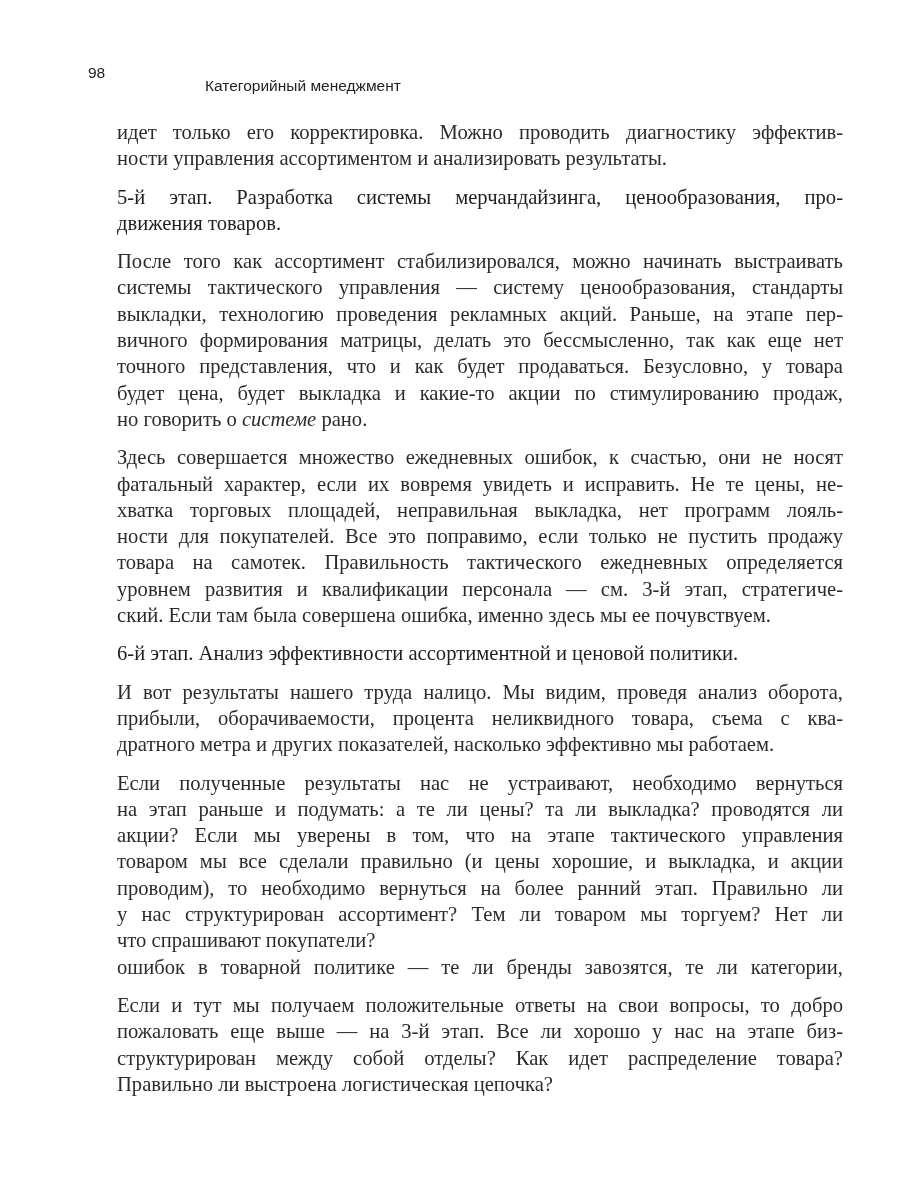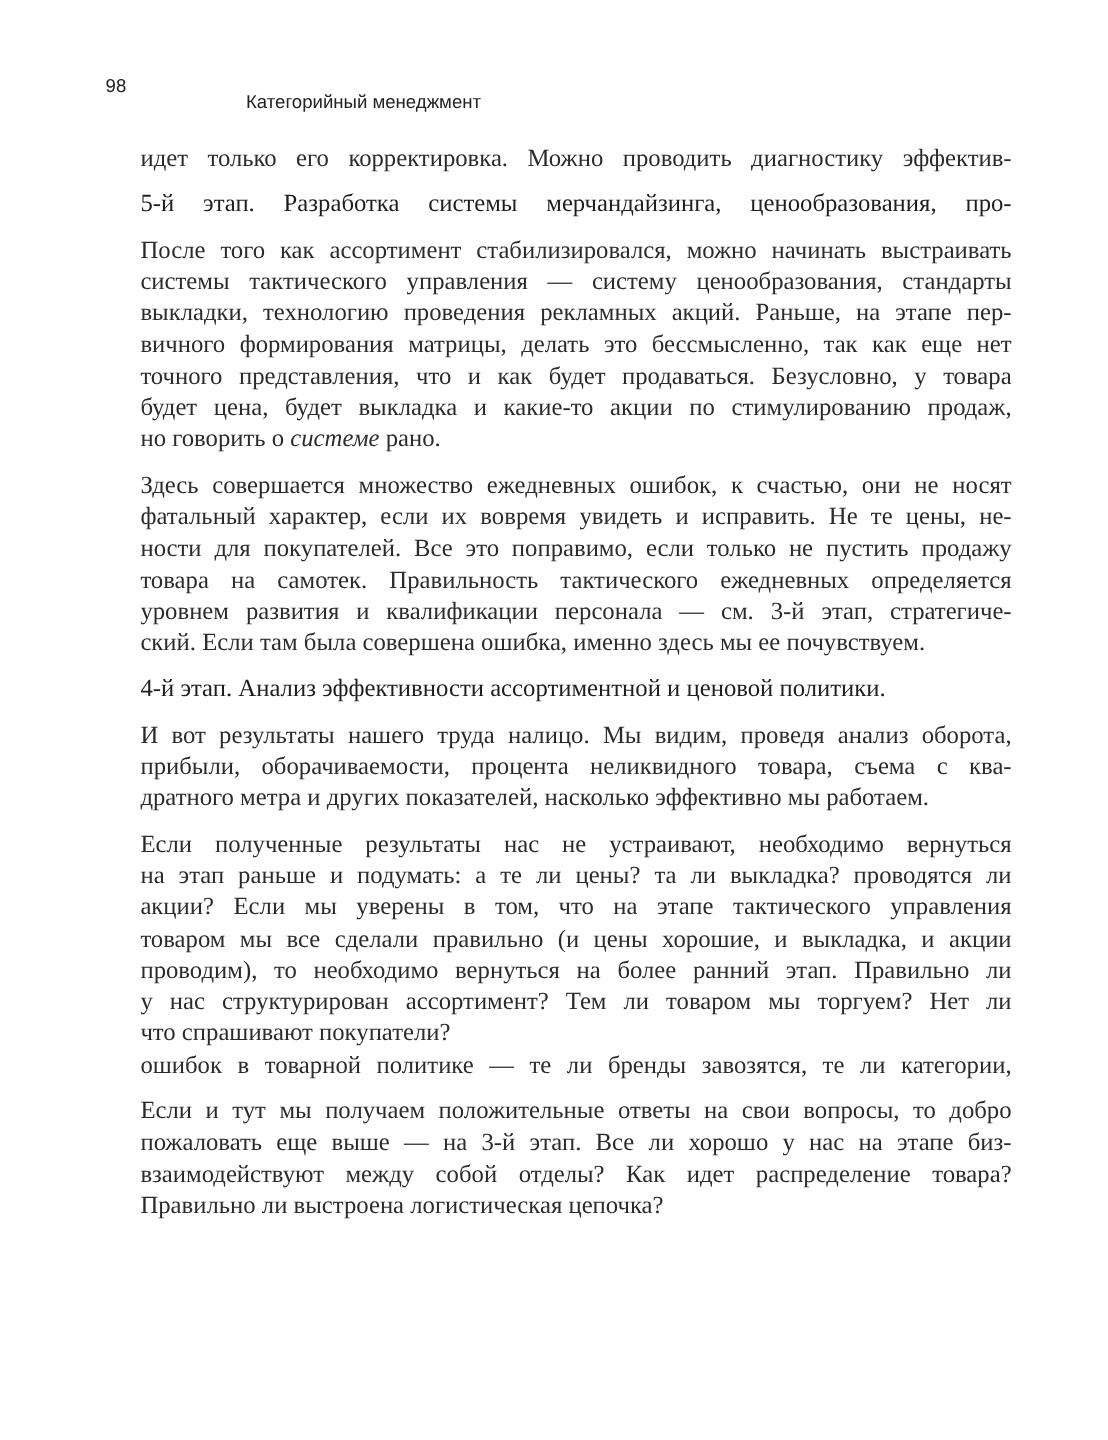--- a/index.html
+++ b/index.html
@@ -26,47 +26,50 @@
 
   <div class="running-head">
     <span class="page-number">98</span>
     <span class="running-title">Категорийный менеджмент</span>
   </div>
 
   <div class="body">
 
     <p class="para">
       <span class="line">идет только его корректировка. Можно проводить диагностику эффектив-</span>
+      <span class="line last">ности управления ассортиментом и анализировать результаты.</span>
     </p>
 
     <p class="para heading">
       <span class="line">5-й этап. Разработка системы мерчандайзинга, ценообразования, про-</span>
+      <span class="line last">движения товаров.</span>
     </p>
 
     <p class="para">
       <span class="line">После того как ассортимент стабилизировался, можно начинать выстраивать</span>
       <span class="line">системы тактического управления — систему ценообразования, стандарты</span>
       <span class="line">выкладки, технологию проведения рекламных акций. Раньше, на этапе пер-</span>
       <span class="line">вичного формирования матрицы, делать это бессмысленно, так как еще нет</span>
       <span class="line">точного представления, что и как будет продаваться. Безусловно, у товара</span>
       <span class="line">будет цена, будет выкладка и какие-то акции по стимулированию продаж,</span>
       <span class="line last"><span>но говорить о </span><em>системе</em><span> рано.</span></span>
     </p>
 
     <p class="para">
       <span class="line">Здесь совершается множество ежедневных ошибок, к счастью, они не носят</span>
       <span class="line">фатальный характер, если их вовремя увидеть и исправить. Не те цены, не-</span>
+      <span class="line">хватка торговых площадей, неправильная выкладка, нет программ лояль-</span>
       <span class="line">ности для покупателей. Все это поправимо, если только не пустить продажу</span>
       <span class="line">товара на самотек. Правильность тактического ежедневных определяется</span>
       <span class="line">уровнем развития и квалификации персонала — см. 3-й этап, стратегиче-</span>
       <span class="line last">ский. Если там была совершена ошибка, именно здесь мы ее почувствуем.</span>
     </p>
 
     <p class="para heading">
-      <span class="line last">4-й этап. Анализ эффективности ассортиментной и ценовой политики.</span>
+      <span class="line last">6-й этап. Анализ эффективности ассортиментной и ценовой политики.</span>
     </p>
 
     <p class="para">
       <span class="line">И вот результаты нашего труда налицо. Мы видим, проведя анализ оборота,</span>
       <span class="line">прибыли, оборачиваемости, процента неликвидного товара, съема с ква-</span>
       <span class="line last">дратного метра и других показателей, насколько эффективно мы работаем.</span>
     </p>
 
     <p class="para">
       <span class="line">Если полученные результаты нас не устраивают, необходимо вернуться</span>
@@ -75,18 +78,18 @@
       <span class="line">товаром мы все сделали правильно (и цены хорошие, и выкладка, и акции</span>
       <span class="line">проводим), то необходимо вернуться на более ранний этап. Правильно ли</span>
       <span class="line">у нас структурирован ассортимент? Тем ли товаром мы торгуем? Нет ли</span>
       <span class="line last">что спрашивают покупатели?</span>
       <span class="line">ошибок в товарной политике — те ли бренды завозятся, те ли категории,</span>
     </p>
 
     <p class="para">
       <span class="line">Если и тут мы получаем положительные ответы на свои вопросы, то добро</span>
       <span class="line">пожаловать еще выше — на 3-й этап. Все ли хорошо у нас на этапе биз-</span>
-      <span class="line">взаимодействуют между собой отделы? Как идет распределение товара?</span>
+      <span class="line">структурирован между собой отделы? Как идет распределение товара?</span>
       <span class="line last">Правильно ли выстроена логистическая цепочка?</span>
     </p>
 
   </div>
 </div>
 
 </body></html>

